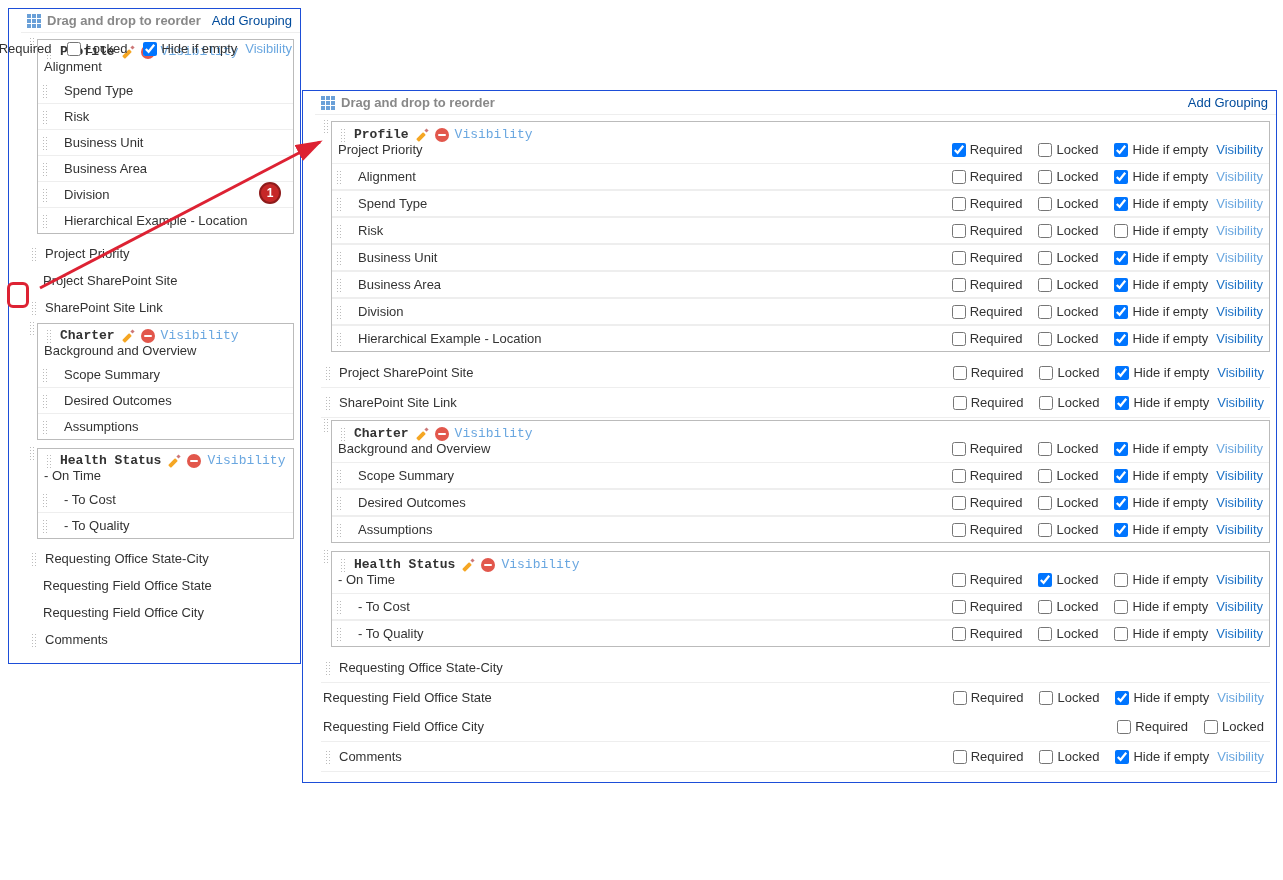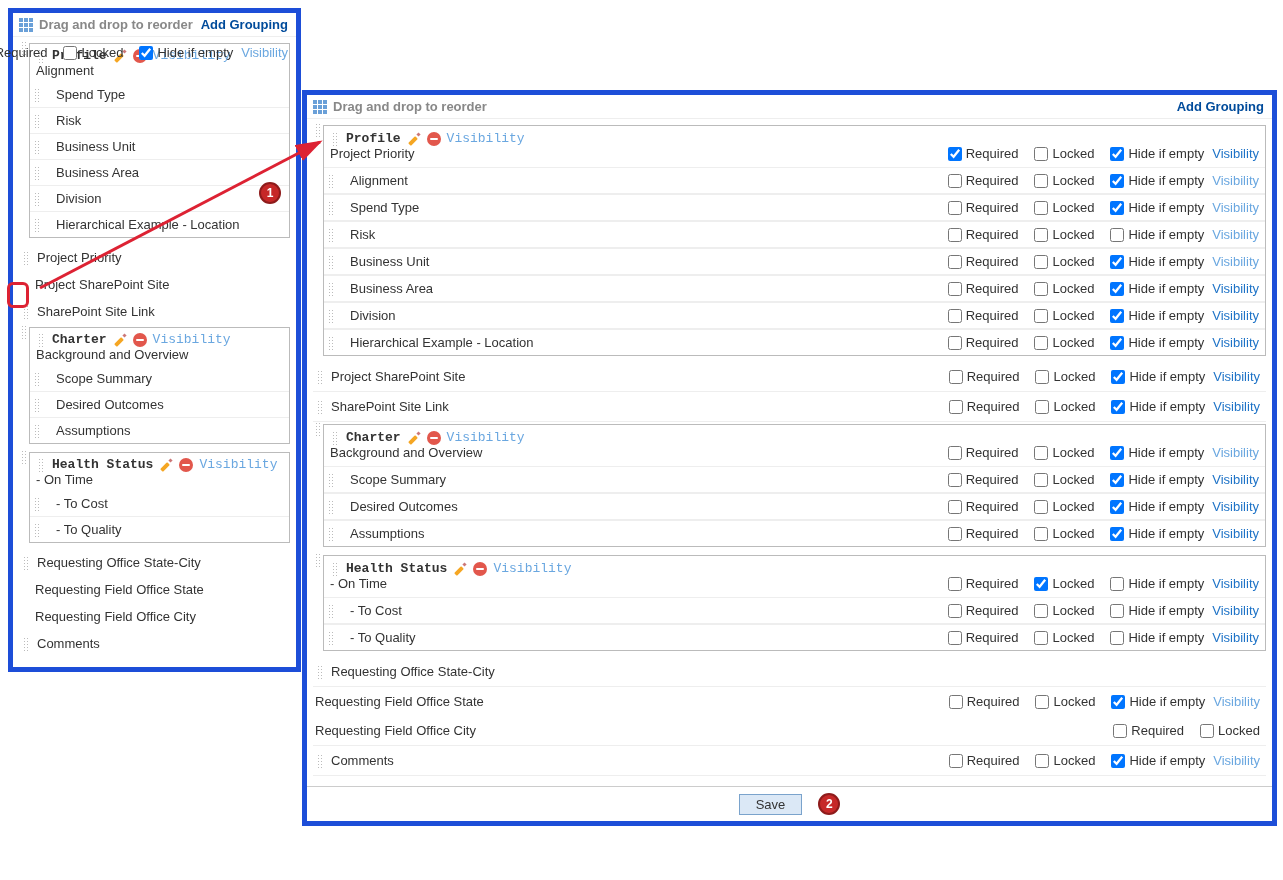--- a/index.html
+++ b/index.html
@@ -8,23 +8,24 @@
     padding: 10px;
     font-family: "Segoe UI", Arial, sans-serif;
     font-size: 13px;
     color: #333;
     background: #fff;
     position: relative;
     width: 1283px;
     height: 880px;
   }
   .panel {
-    border: 5px solid #1d4ed8;
+    border: 1px solid #1d4ed8;
     position: absolute;
     background: #fff;
+    padding-left: 12px;
   }
   .panel-left  { left: 8px;  top: 8px;  width: 293px; }
   .panel-right { left: 302px; top: 90px; width: 975px; }
   .panel-header {
     display: flex;
     align-items: center;
     justify-content: space-between;
     padding: 4px 8px 4px 6px;
     background: #fff;
     border-bottom: 1px solid #eee;
@@ -37,21 +38,21 @@
       linear-gradient(#6aa0d8,#6aa0d8) 0 0/4px 4px no-repeat,
       linear-gradient(#6aa0d8,#6aa0d8) 5px 0/4px 4px no-repeat,
       linear-gradient(#6aa0d8,#6aa0d8) 10px 0/4px 4px no-repeat,
       linear-gradient(#6aa0d8,#6aa0d8) 0 5px/4px 4px no-repeat,
       linear-gradient(#6aa0d8,#6aa0d8) 5px 5px/4px 4px no-repeat,
       linear-gradient(#6aa0d8,#6aa0d8) 10px 5px/4px 4px no-repeat,
       linear-gradient(#6aa0d8,#6aa0d8) 0 10px/4px 4px no-repeat,
       linear-gradient(#6aa0d8,#6aa0d8) 5px 10px/4px 4px no-repeat,
       linear-gradient(#6aa0d8,#6aa0d8) 10px 10px/4px 4px no-repeat;
   }
-  .add-link { color: #004b9b; font-weight: bold; cursor: pointer; }
+  .add-link { color: #004b9b; font-weight: normal; cursor: pointer; }
   .body-area { padding: 4px 6px 10px 6px; }
   .drag-handle {
     width: 10px; min-width: 10px;
     display: inline-flex; align-items:center; justify-content:center;
     cursor: grab;
   }
   .drag-dots {
     width: 6px; height: 14px;
     background-image: radial-gradient(#bbb 1px, transparent 1px);
     background-size: 3px 3px;
@@ -823,24 +824,20 @@
           </label>
         <label class="chk">
             <input type="checkbox" checked="" style="">
             <span>Hide if empty</span>
           </label>
         <span class="link dim">Visibility</span>
       </div>
     </div>
   </div>
 
-  <div class="save-bar">
-    <button class="save-btn">Save</button>
-    <span class="callout">2</span>
-  </div>
 </div>
 
 <div class="highlight-box" style="left:7px; top:282px; width:22px; height:26px;"></div>
 <span class="callout" style="position:absolute; left:259px; top:182px;">1</span>
 <svg class="arrow-svg" style="left:30px; top:130px;" width="300" height="170">
   <defs>
       <marker id="ah" markerWidth="10" markerHeight="10" refX="8" refY="3" orient="auto">
     <path d="M0,0 L9,3 L0,6 Z" fill="#d23"></path>
       </marker>
     </defs>

